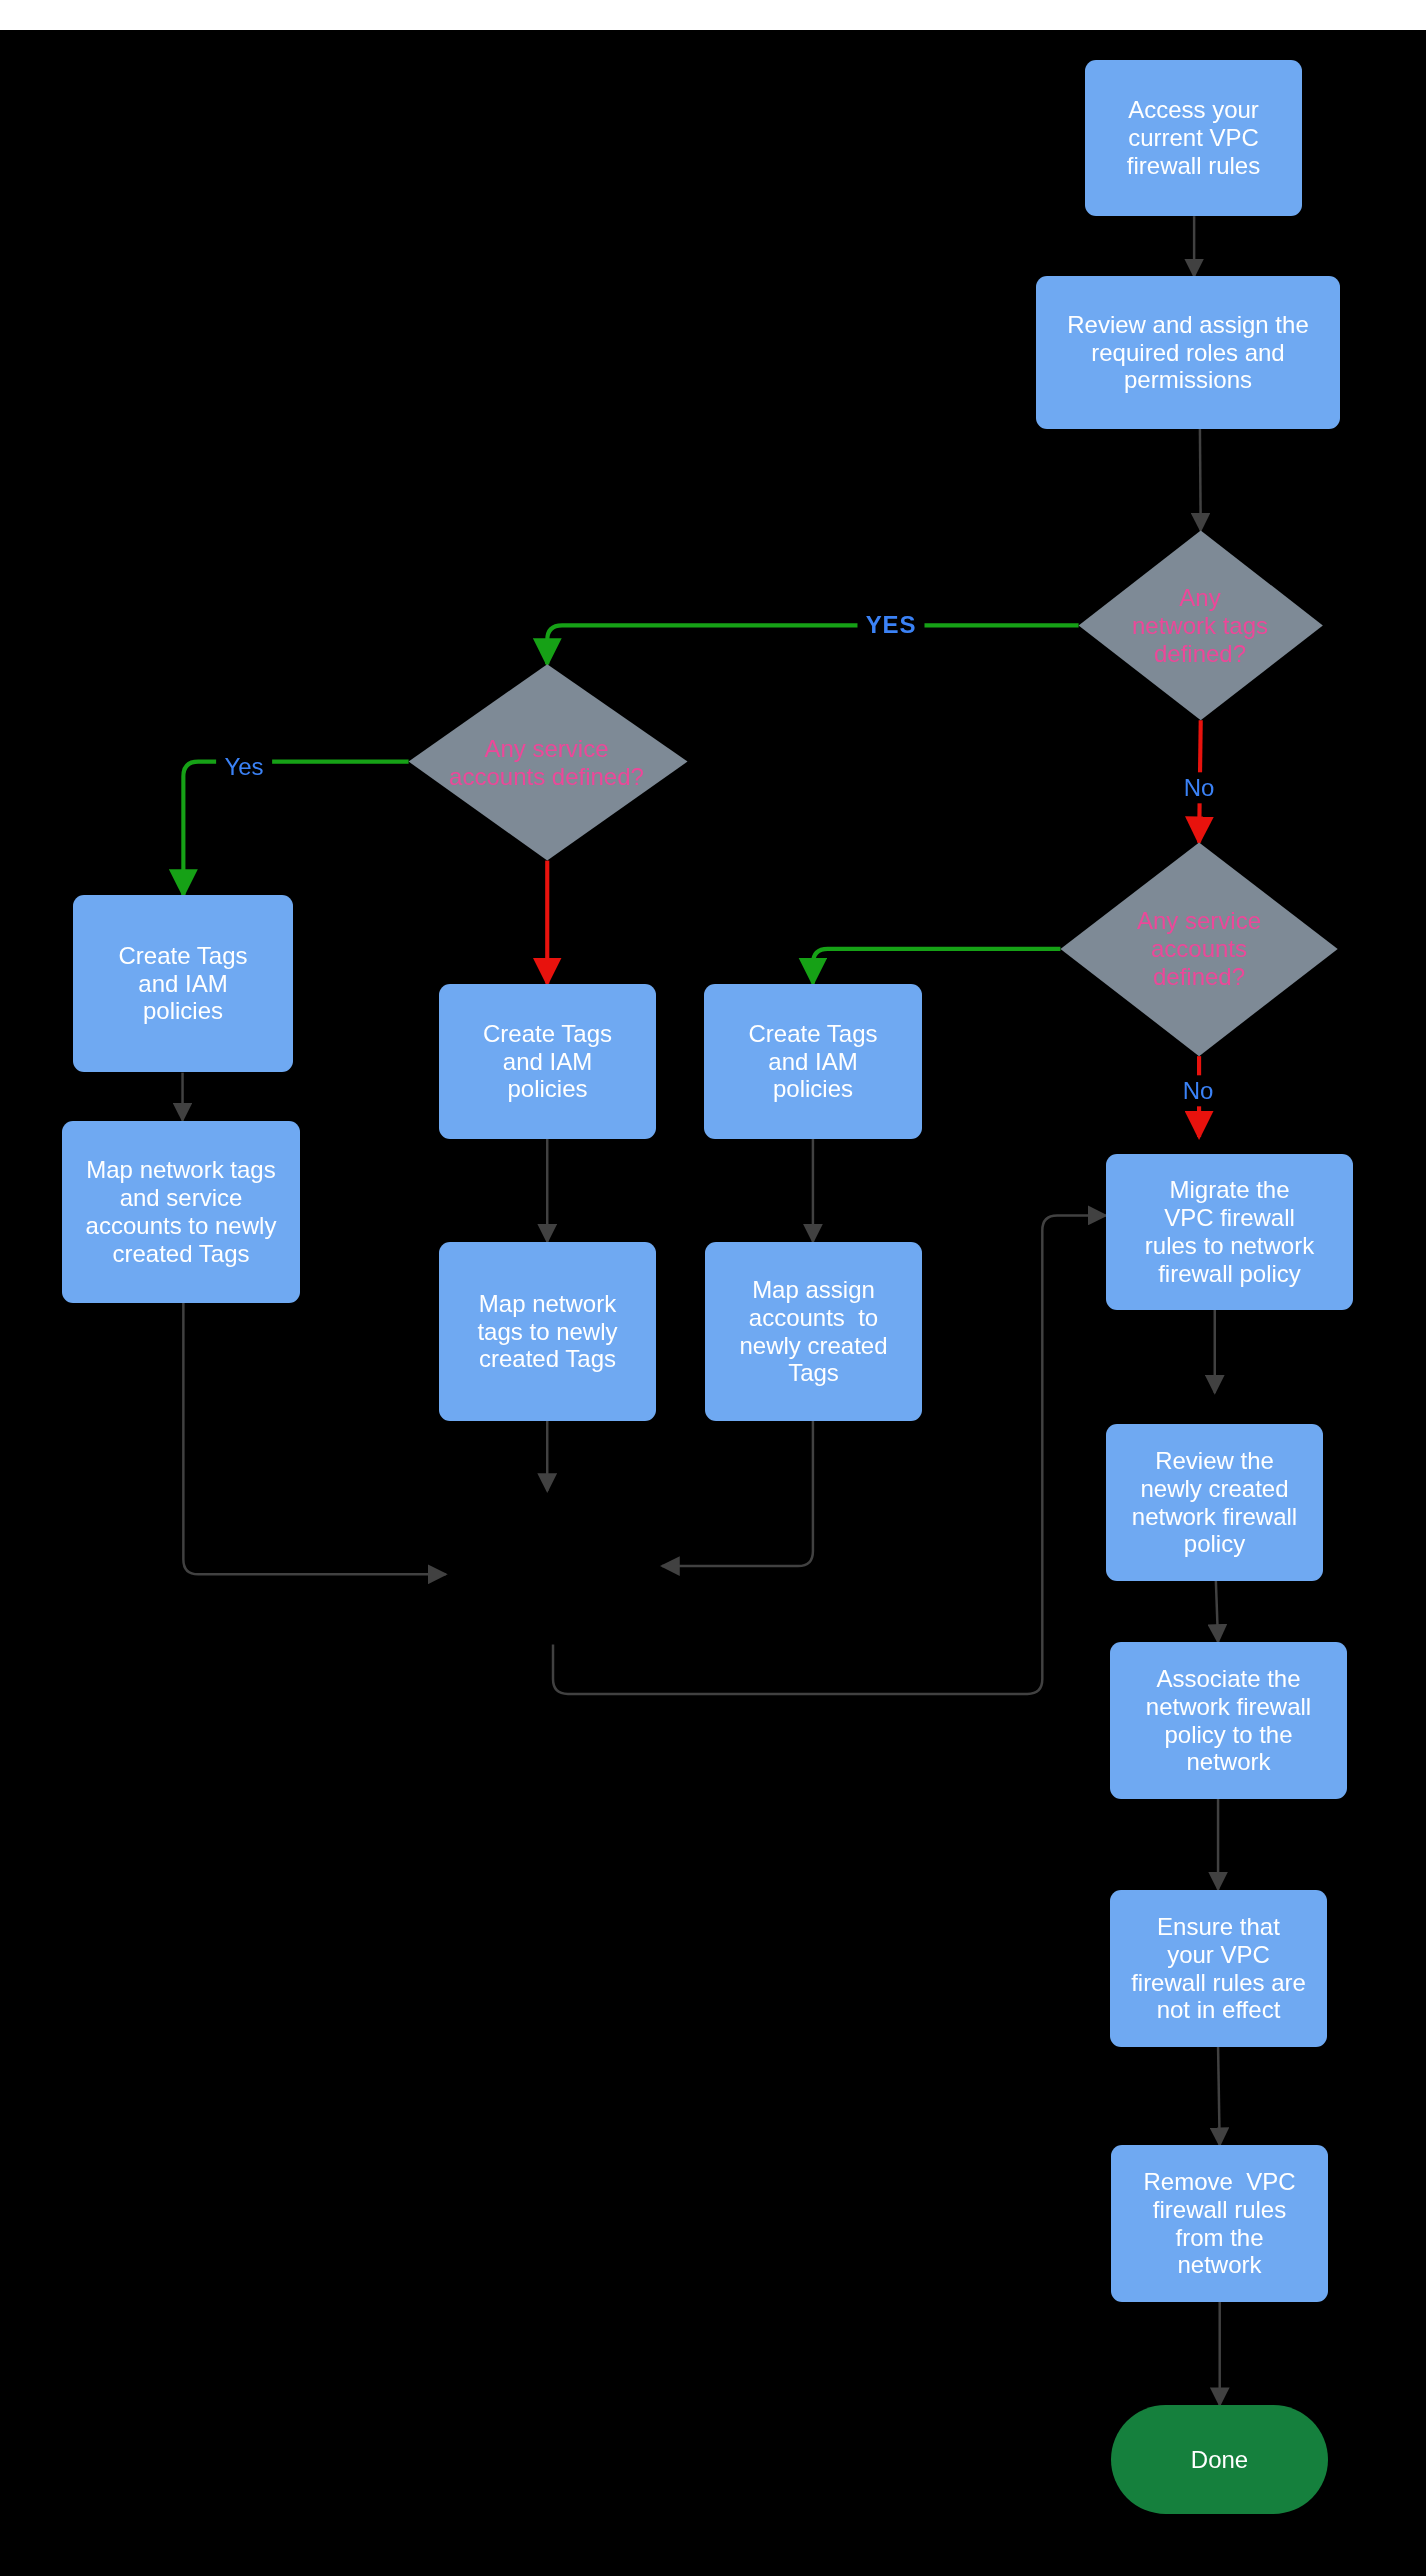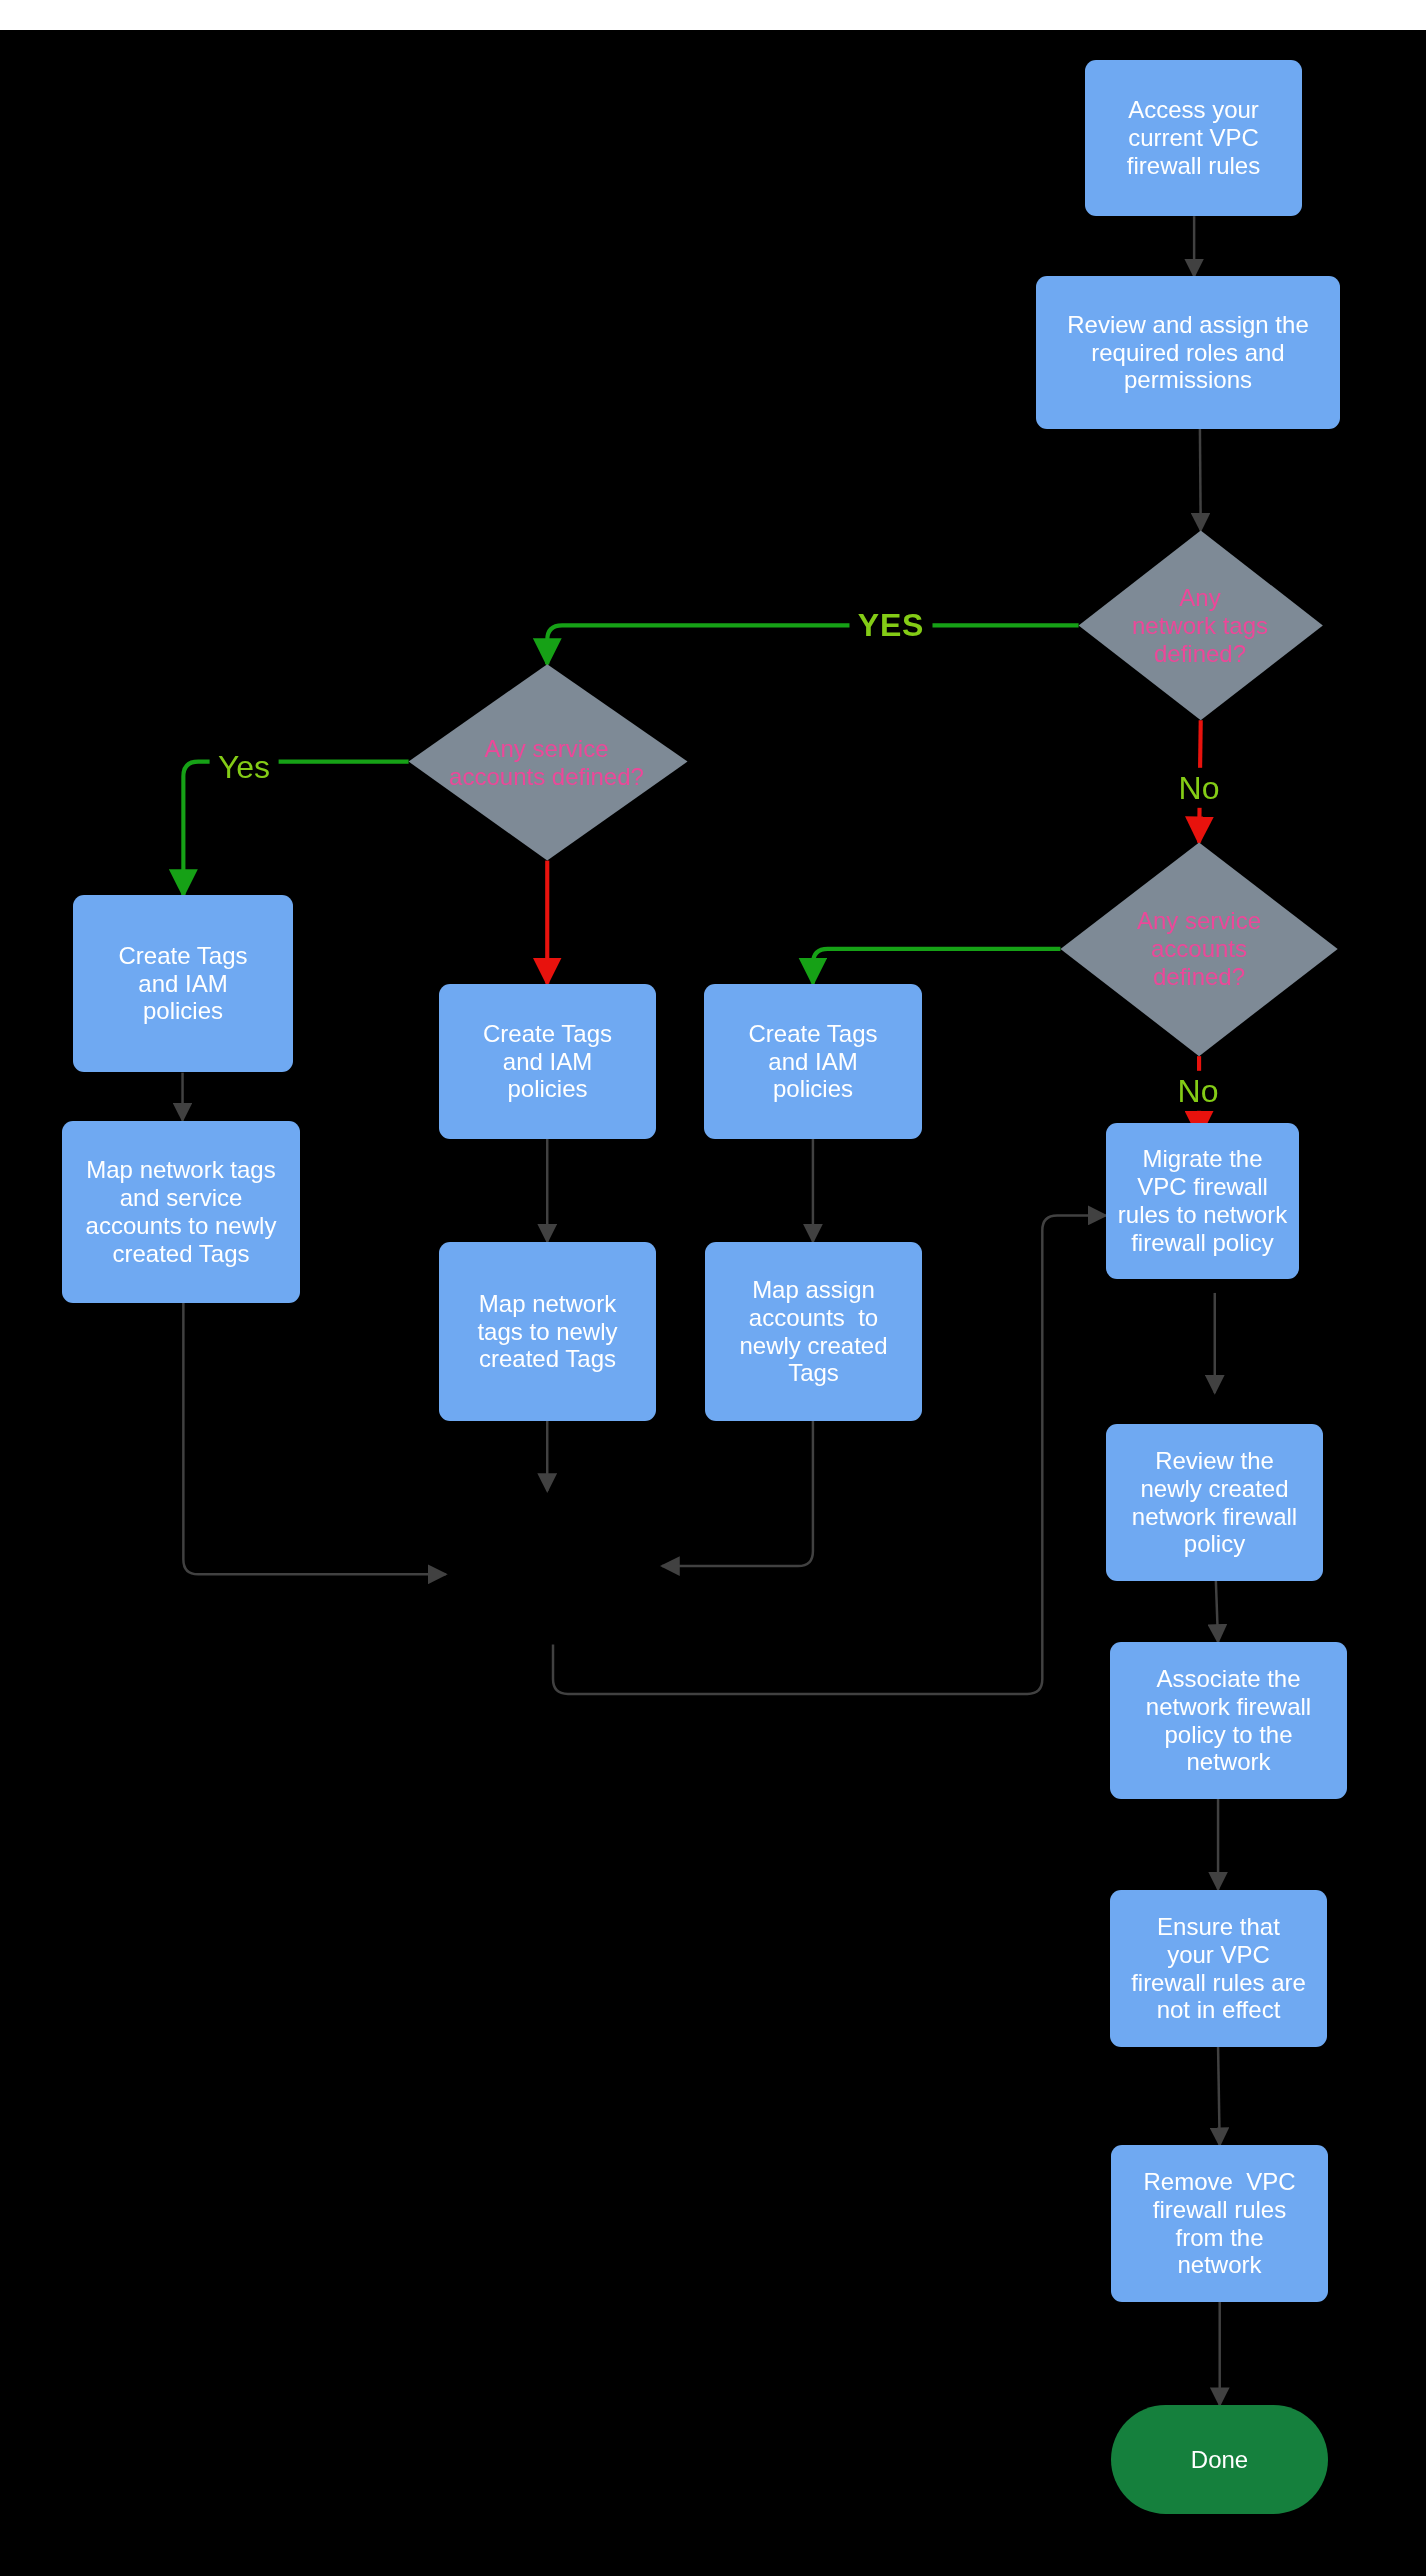--- a/index.html
+++ b/index.html
@@ -15,21 +15,21 @@
     white-space:pre-wrap;border-radius:11px;
   }
   .process{background:#6FA9F2;}
   .terminal{background:#15803d;border-radius:58px;}
   .dlabel{
     position:absolute;display:flex;align-items:center;justify-content:center;
     text-align:center;color:#ec4899;font-size:24px;line-height:1.16;white-space:pre-wrap;
   }
   .elabel{
     position:absolute;transform:translate(-50%,-50%);
-    background:#000;color:#84cc16;font-size:32px;padding:1.7px 8.3px;white-space:nowrap;
+    background:#000;color:#3b82f6;font-size:24px;padding:1.7px 8.3px;white-space:nowrap;
   }
   .elabel.bold{font-weight:bold;letter-spacing:0.8px;}
 </style>
 </head>
 <body>
 
 <div id="stage">
 
   <div id="topbar"></div>
 
@@ -118,21 +118,21 @@
   </div>
 
   <div class="node process" style="left:705px;top:1242px;width:217px;height:179px">
     <span>Map assign
 accounts  to
 newly created
 Tags</span>
   </div>
 
 
-  <div class="node process" style="left:1106px;top:1123px;width:193px;height:156px">
+  <div class="node process" style="left:1106px;top:1154px;width:247px;height:156px">
     <span>Migrate the
 VPC firewall
 rules to network
 firewall policy</span>
   </div>
 
   <div class="node process" style="left:1106px;top:1424px;width:217px;height:157px">
     <span>Review the
 newly created
 network firewall

